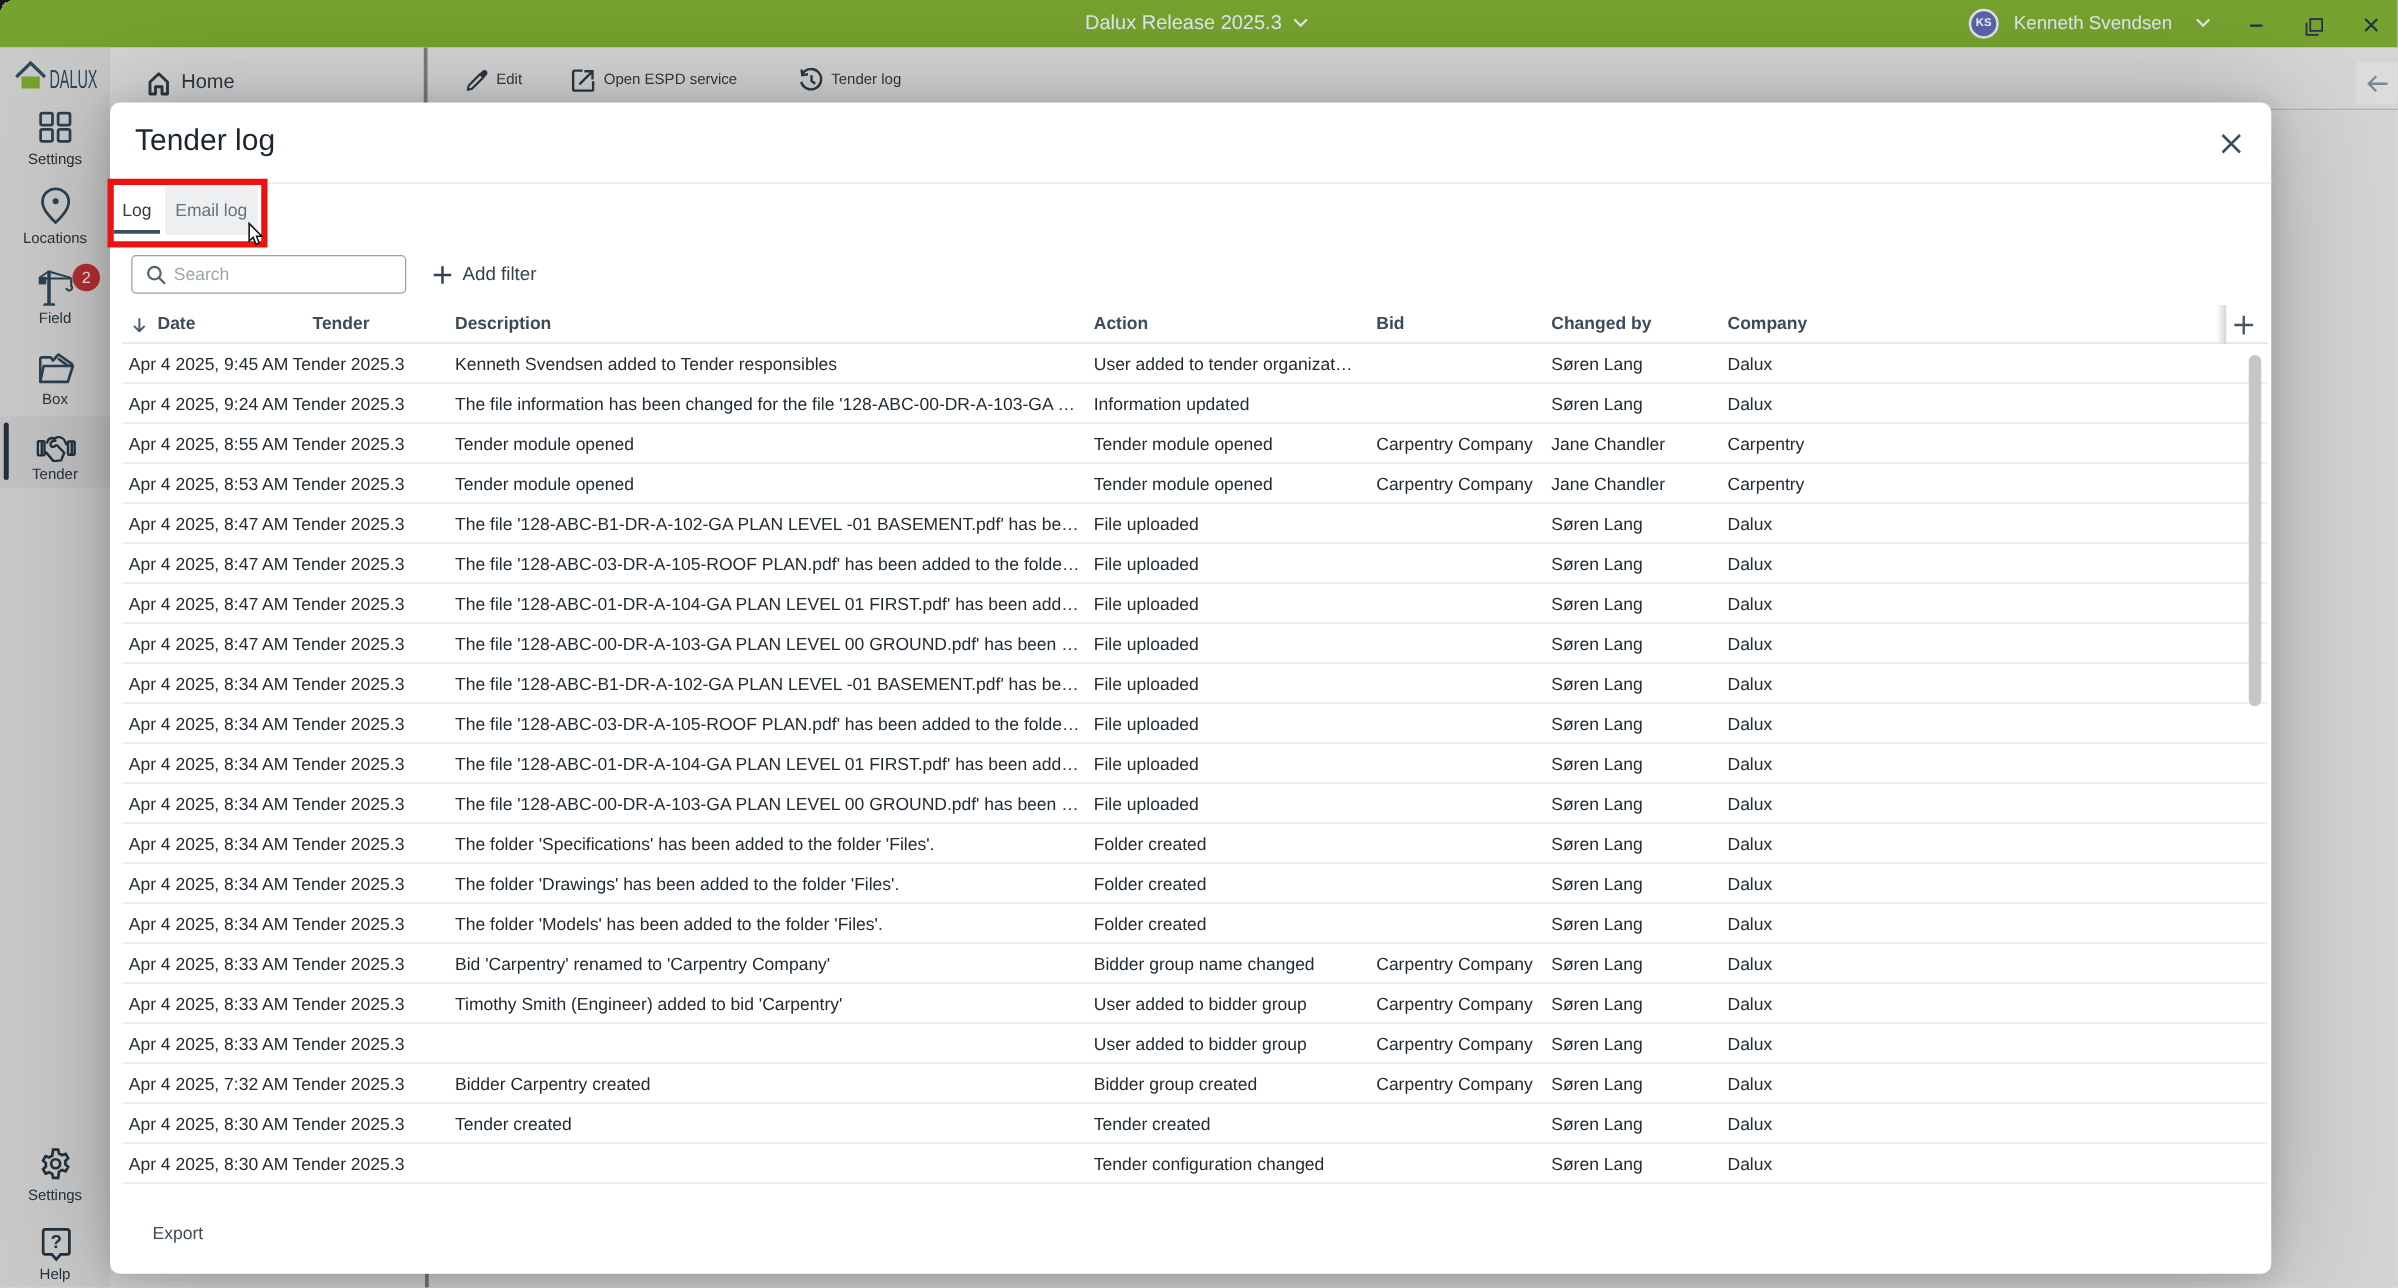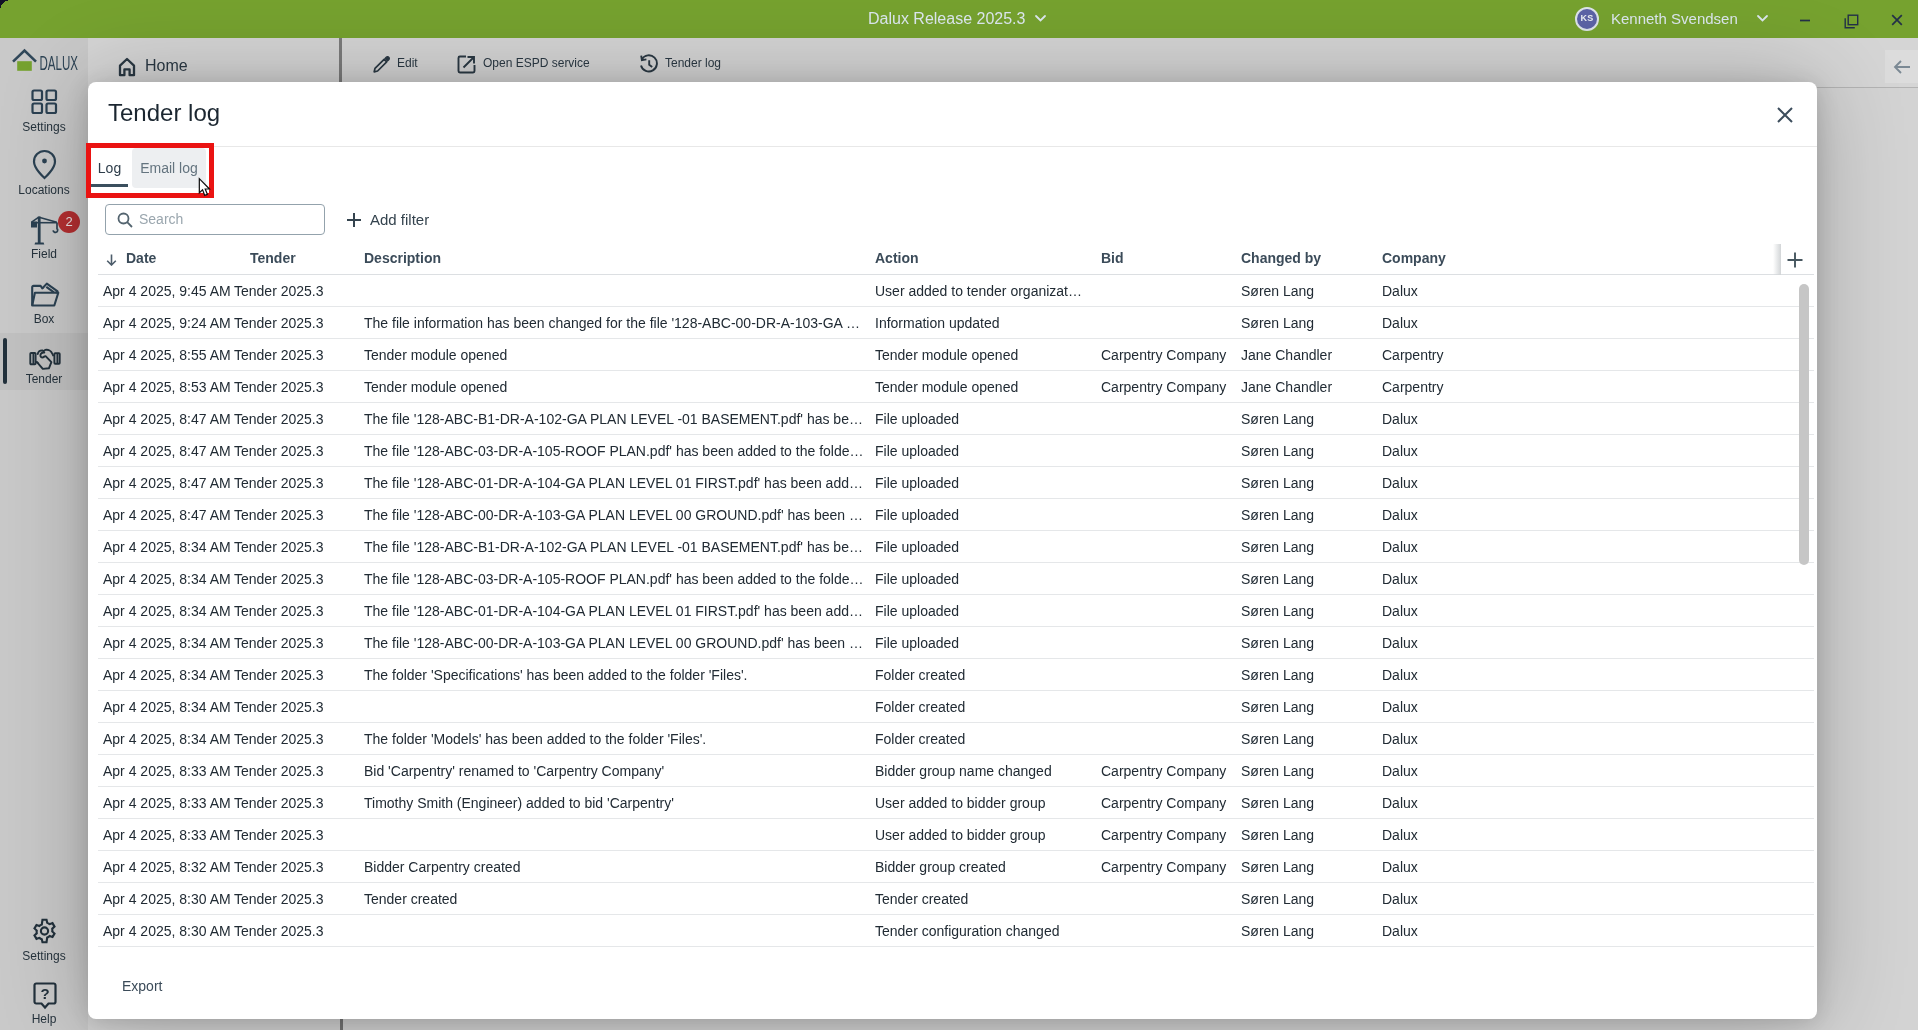--- a/index.html
+++ b/index.html
@@ -253,20 +253,21 @@
 </div>
 <div id="hdr-grad"></div>
 <svg id="addcol" viewBox="0 0 18 18">
   <path d="M9 1.5 V16.5 M1.5 9 H16.5" stroke="#46565f" stroke-width="1.9" fill="none"></path>
   </svg>
 
 <div id="tbl">
 <div class="row">
       <span class="c c1">Apr 4 2025, 9:45 AM</span>
       <span class="c c2">Tender 2025.3</span>
+      <span class="c c3">Kenneth Svendsen added to Tender responsibles</span>
       <span class="c c4">User added to tender organization</span>
       <span class="c c5"></span>
       <span class="c c6">Søren Lang</span>
       <span class="c c7">Dalux</span>
     </div>
 <div class="row">
       <span class="c c1">Apr 4 2025, 9:24 AM</span>
       <span class="c c2">Tender 2025.3</span>
       <span class="c c3">The file information has been changed for the file '128-ABC-00-DR-A-103-GA PLAN LEVEL 00'</span>
       <span class="c c4">Information updated</span>
@@ -369,20 +370,21 @@
       <span class="c c2">Tender 2025.3</span>
       <span class="c c3">The folder 'Specifications' has been added to the folder 'Files'.</span>
       <span class="c c4">Folder created</span>
       <span class="c c5"></span>
       <span class="c c6">Søren Lang</span>
       <span class="c c7">Dalux</span>
     </div>
 <div class="row">
       <span class="c c1">Apr 4 2025, 8:34 AM</span>
       <span class="c c2">Tender 2025.3</span>
+      <span class="c c3">The folder 'Drawings' has been added to the folder 'Files'.</span>
       <span class="c c4">Folder created</span>
       <span class="c c5"></span>
       <span class="c c6">Søren Lang</span>
       <span class="c c7">Dalux</span>
     </div>
 <div class="row">
       <span class="c c1">Apr 4 2025, 8:34 AM</span>
       <span class="c c2">Tender 2025.3</span>
       <span class="c c3">The folder 'Models' has been added to the folder 'Files'.</span>
       <span class="c c4">Folder created</span>
@@ -410,21 +412,21 @@
     </div>
 <div class="row">
       <span class="c c1">Apr 4 2025, 8:33 AM</span>
       <span class="c c2">Tender 2025.3</span>
       <span class="c c4">User added to bidder group</span>
       <span class="c c5">Carpentry Company</span>
       <span class="c c6">Søren Lang</span>
       <span class="c c7">Dalux</span>
     </div>
 <div class="row">
-      <span class="c c1">Apr 4 2025, 8:32 AM</span>
+      <span class="c c1">Apr 4 2025, 7:32 AM</span>
       <span class="c c2">Tender 2025.3</span>
       <span class="c c3">Bidder Carpentry created</span>
       <span class="c c4">Bidder group created</span>
       <span class="c c5">Carpentry Company</span>
       <span class="c c6">Søren Lang</span>
       <span class="c c7">Dalux</span>
     </div>
 <div class="row">
       <span class="c c1">Apr 4 2025, 8:30 AM</span>
       <span class="c c2">Tender 2025.3</span>

